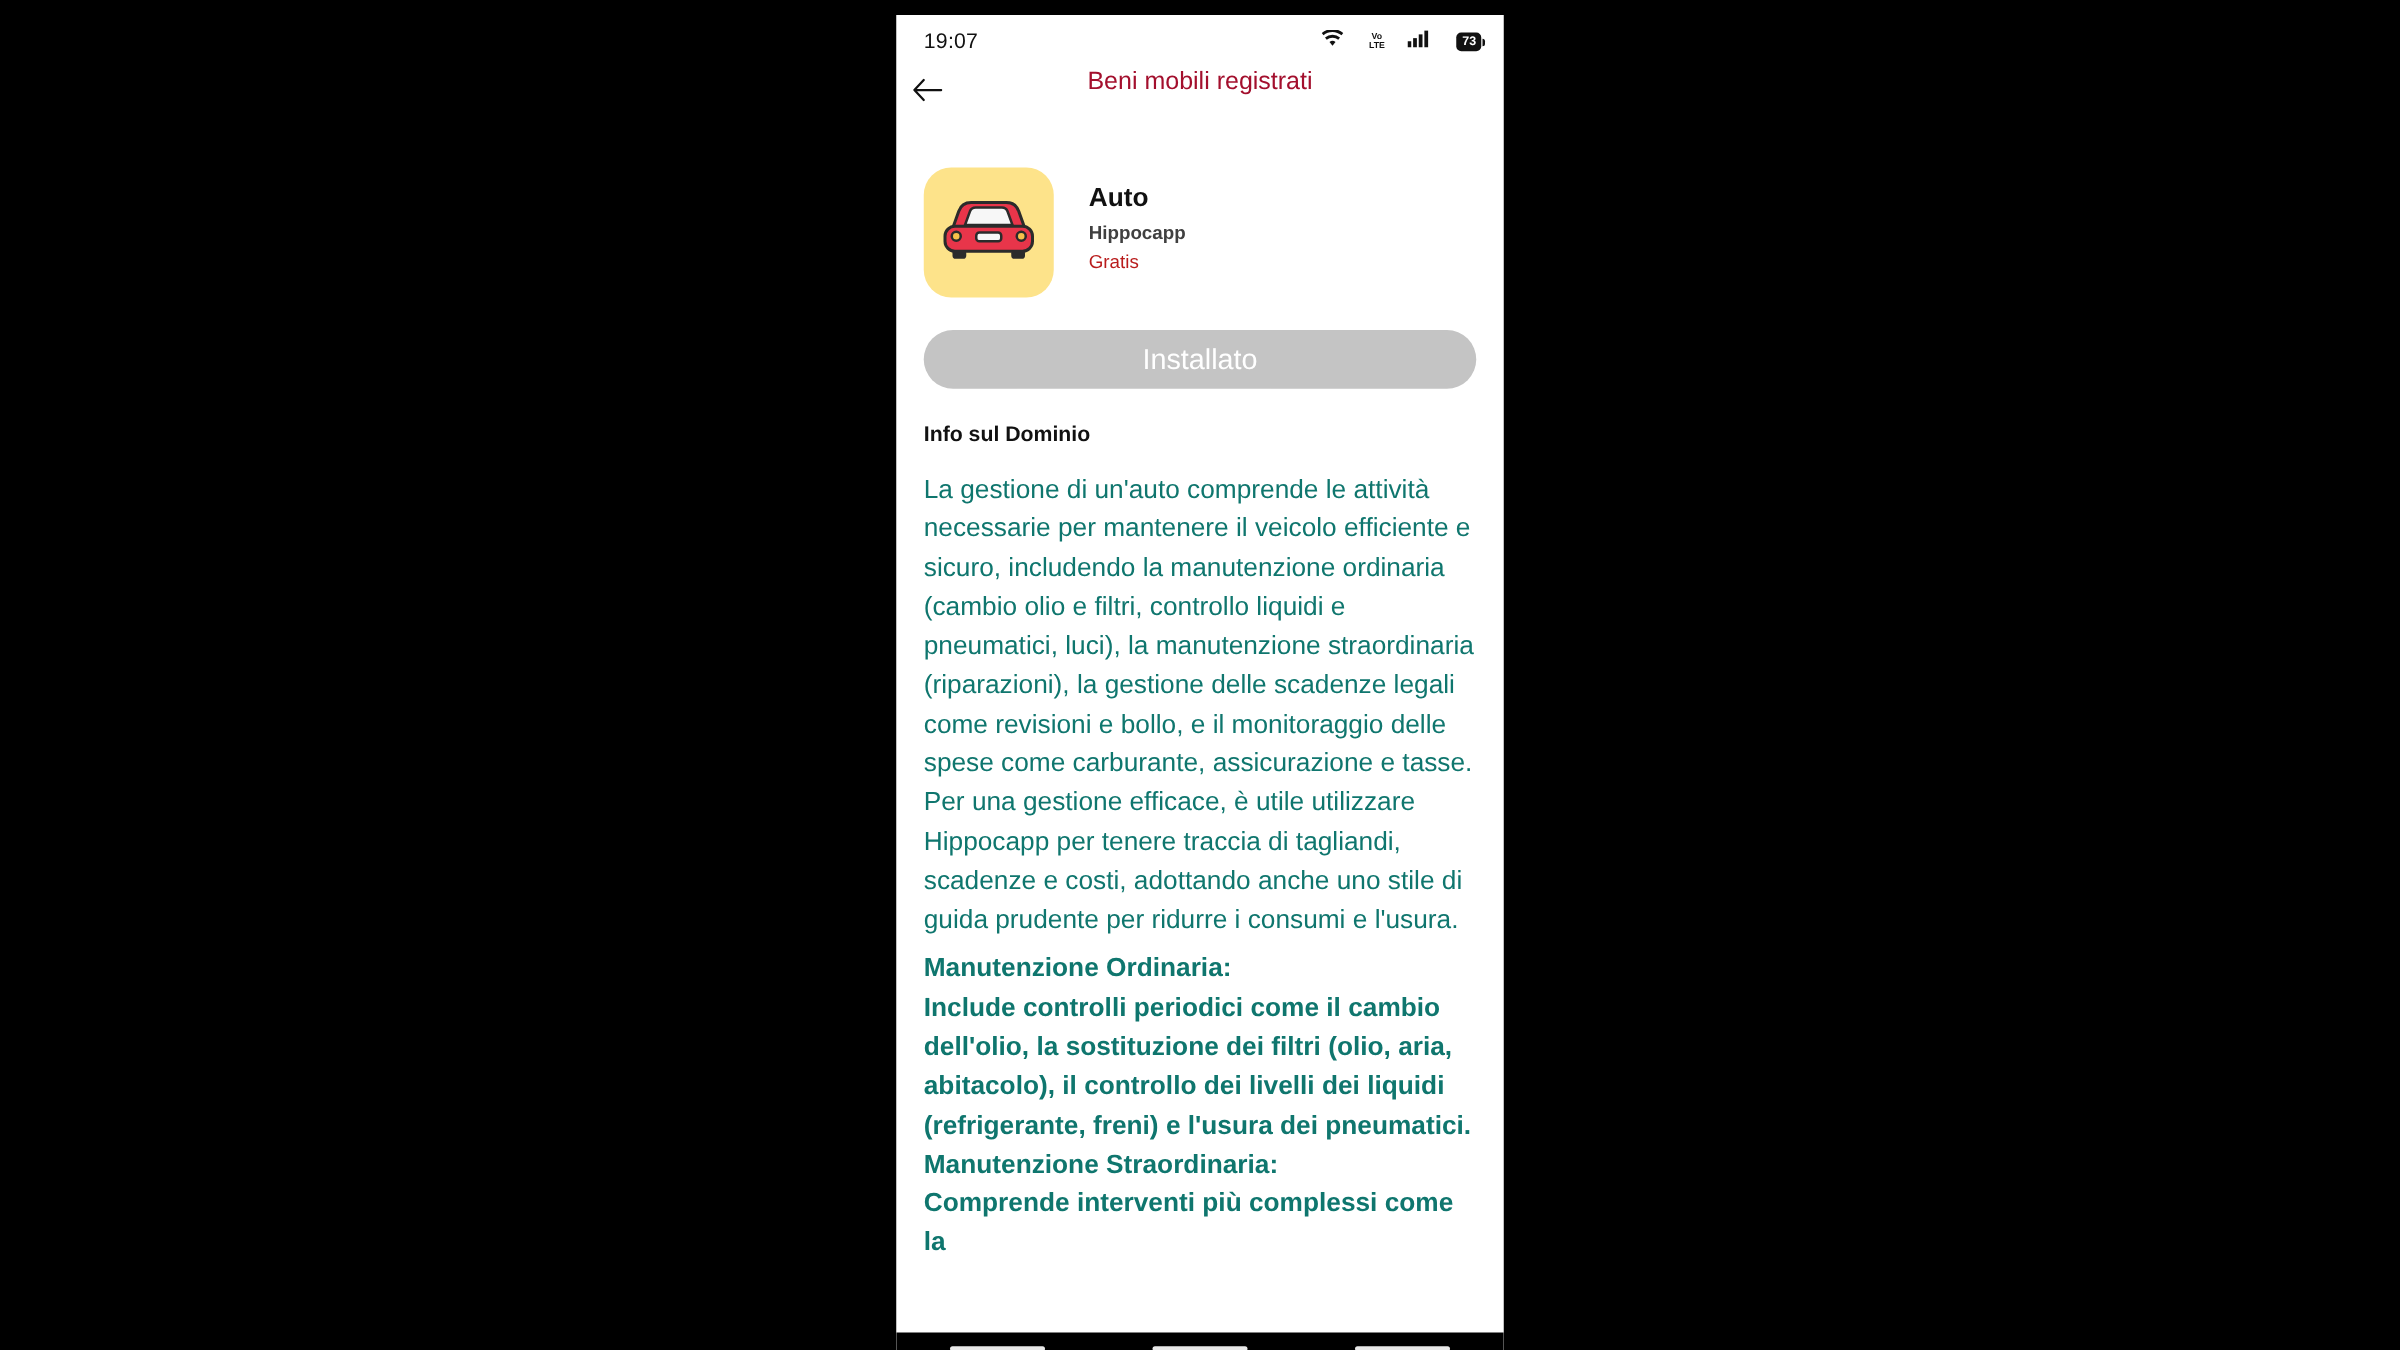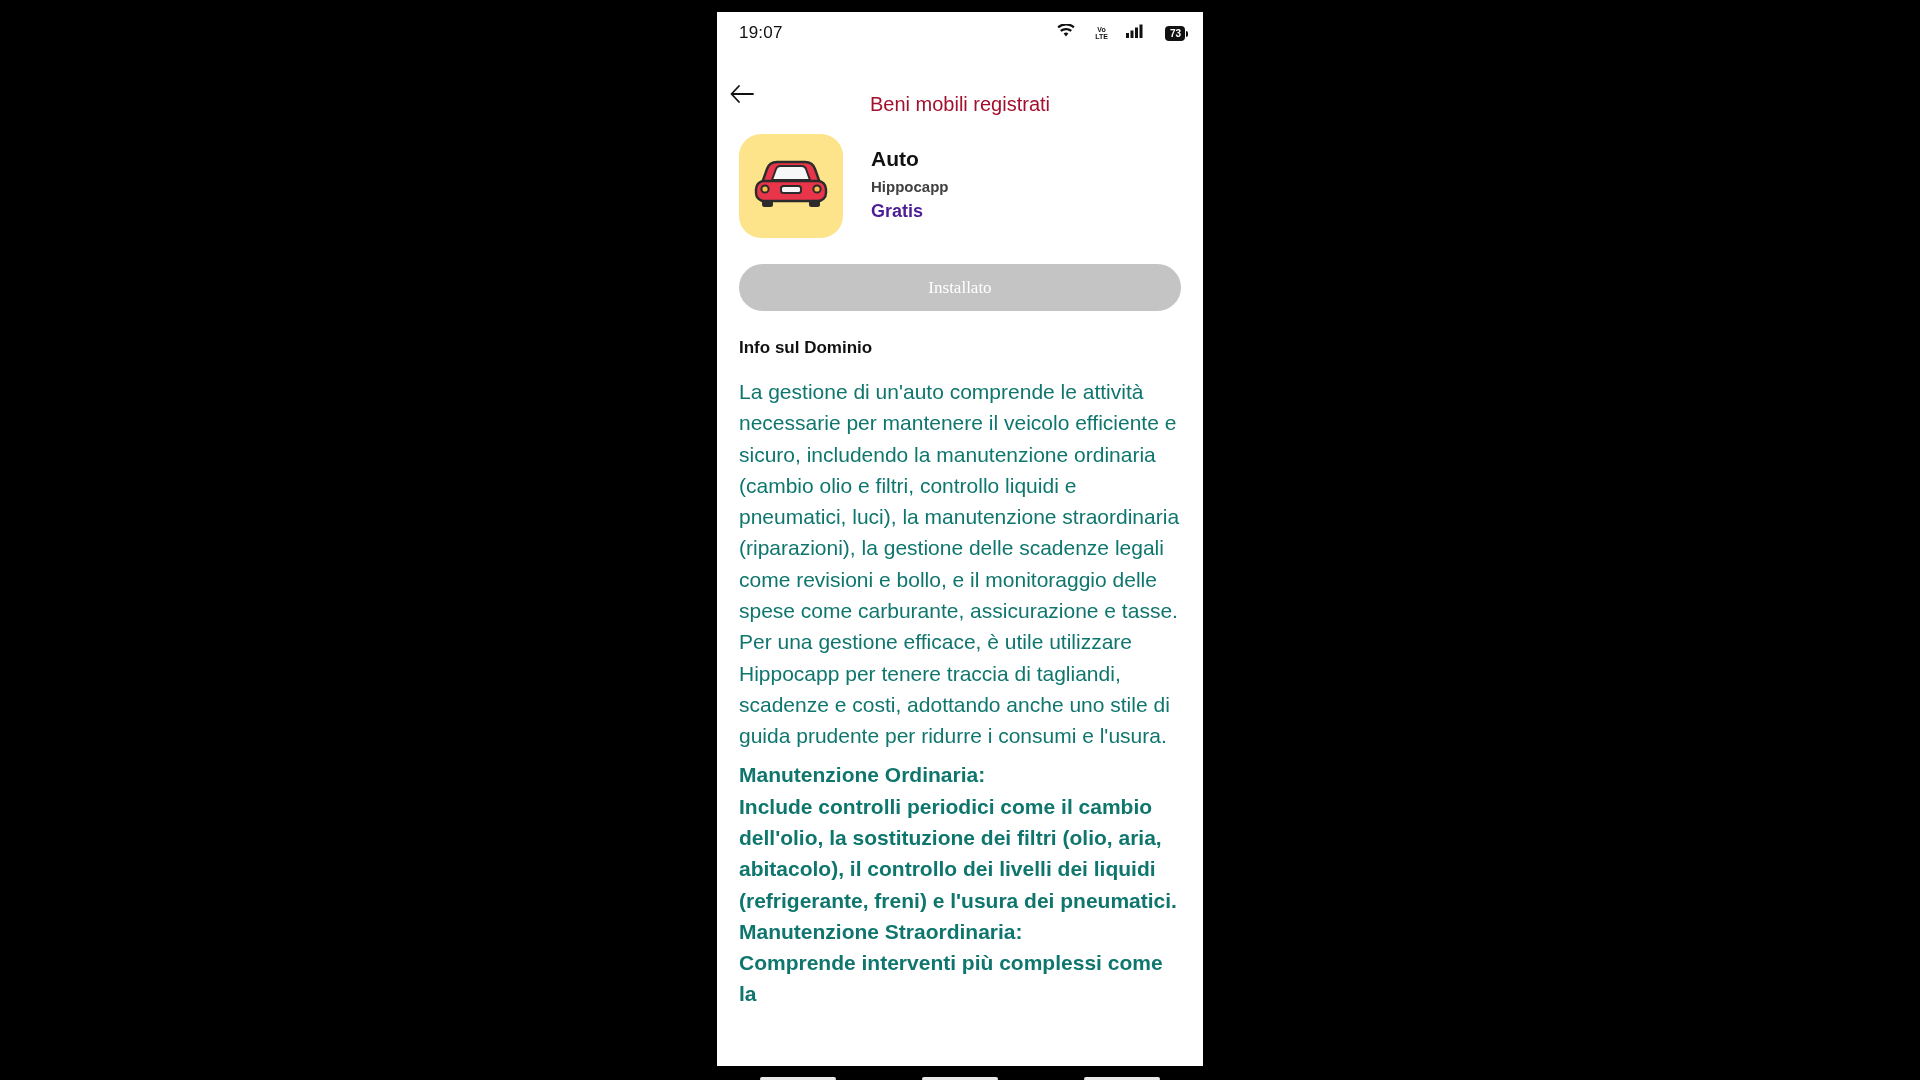--- a/index.html
+++ b/index.html
@@ -65,21 +65,21 @@
     top: 5px;
     width: 2px;
     height: 6px;
     background: #111;
     border-radius: 0 2px 2px 0;
   }
   
   .appbar {
     height: 62px;
     display: flex;
-    align-items: flex-end;
+    align-items: flex-start;
     padding: 0 4px;
     box-sizing: border-box;
   }
   .back-btn {
     width: 40px;
     height: 40px;
     display: flex;
     align-items: center;
     justify-content: center;
     cursor: pointer;
@@ -117,40 +117,38 @@
     color: #111;
     line-height: 1.2;
   }
   .app-publisher {
     font-size: 15px;
     font-weight: 700;
     color: #404040;
     margin-top: 7px;
   }
   .app-price {
-    font-size: 18px;
-    color: #4c1d95;
+    font-size: 15px;
+    color: #b91c1c;
     margin-top: 6px;
-    font-weight: bold;
   }
   
   .install-wrap { padding: 26px 22px 0 22px; }
   .install-btn {
     width: 100%;
     height: 47px;
     border-radius: 24px;
     background: #c4c4c4;
     color: #ffffff;
-    font-size: 17px;
+    font-size: 23px;
     border: none;
     display: flex;
     align-items: center;
     justify-content: center;
     cursor: default;
-    font-family: Liberation Serif, serif;
   }
   
   .content { padding: 27px 22px 0 22px; }
   .section-title {
     font-size: 17px;
     font-weight: 700;
     color: #111;
     margin-bottom: 18px;
   }
   .para {

